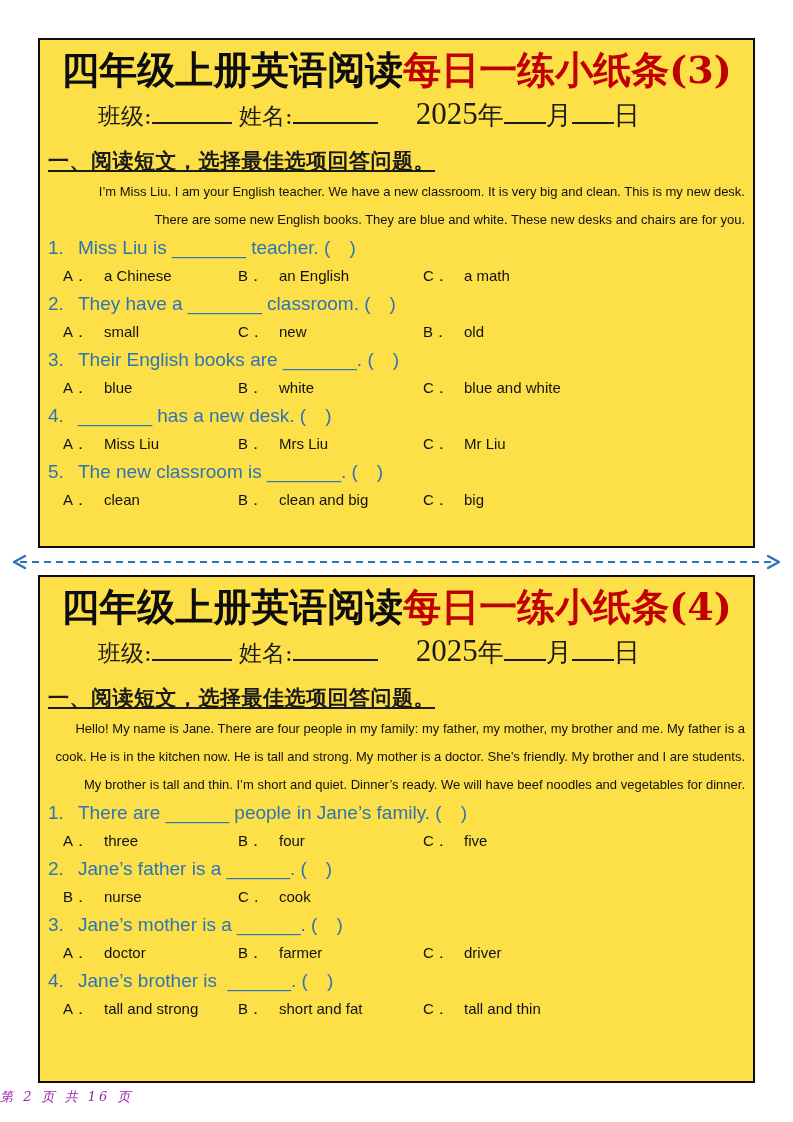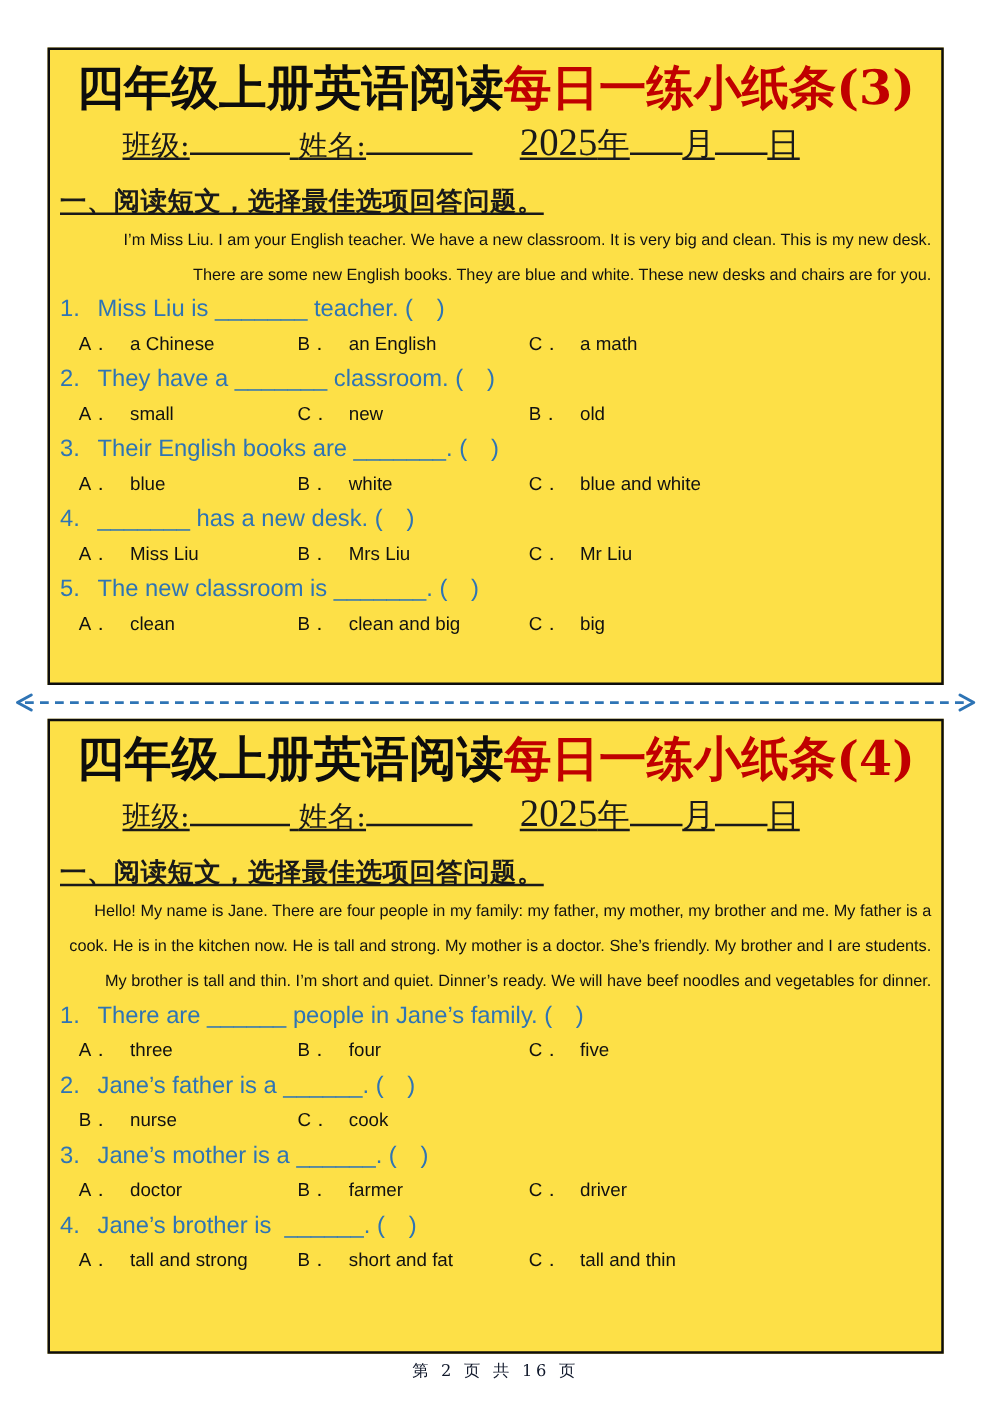--- a/index.html
+++ b/index.html
@@ -35,21 +35,20 @@
   }
   .t-black { color: #0d0d0d; }
   .t-red   { color: #C00000; }
 
   .info-line {
     margin: 2px 0 0 58px;
     height: 38px;
     font-family: "DejaVu Serif", serif;
     font-size: 23px;
     white-space: nowrap;
-    text-decoration: underline;
   }
   .info-line .blank {
     display: inline-block;
     border-bottom: 2px solid #1a1a1a;
     height: 4px;
   }
   .b-class { width: 80px; }
   .b-name  { width: 85px; }
   .b-date  { width: 42px; }
   .gap-mid { display:inline-block; width: 38px; }
@@ -103,25 +102,26 @@
     position: absolute;
     top: 548px; left: 0;
     width: 793px; height: 27px;
     display: flex; align-items: center; justify-content: center;
   }
 
   .page-footer {
     position: absolute;
     top: 1088px; left: 0;
     width: 793px;
-    text-align: center;
+    text-align: left;
     font-family: "DejaVu Serif", serif;
     font-size: 13px;
     letter-spacing: 3px;
-    color: #0f172a;
+    color: #a21caf;
+    font-style: italic;
   }
 </style>
 </head>
 <body>
 
 <section class="sheet" id="sheet-0">
   <div class="sheet-title">
     <span class="t-black">四年级上册英语阅读</span><span class="t-red">每日一练小纸条(3)</span>
   </div>
 

